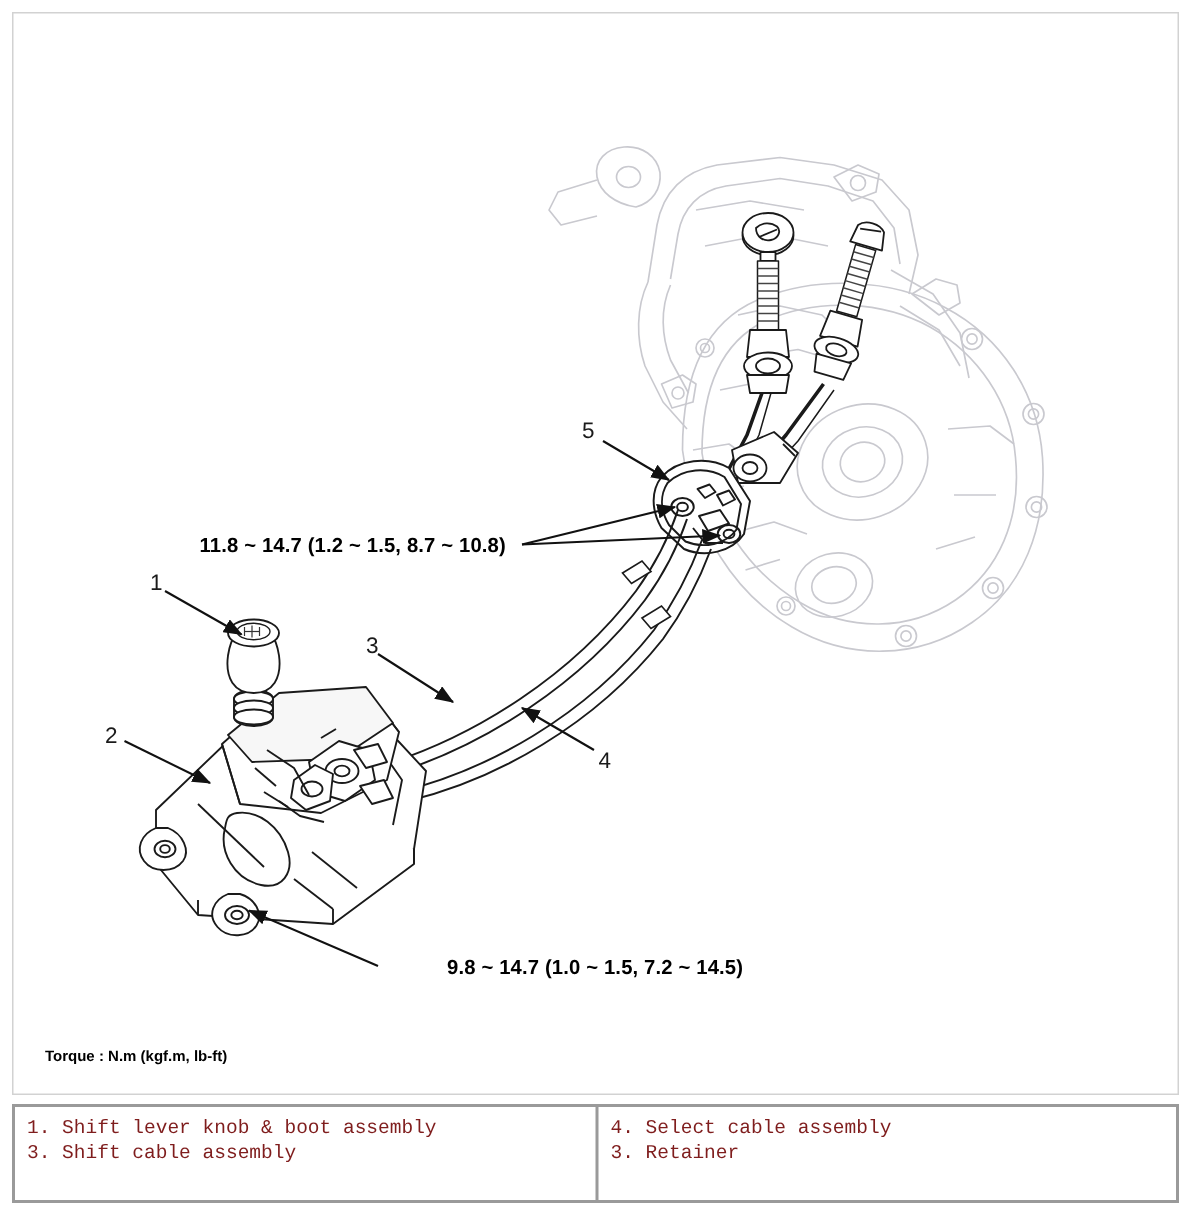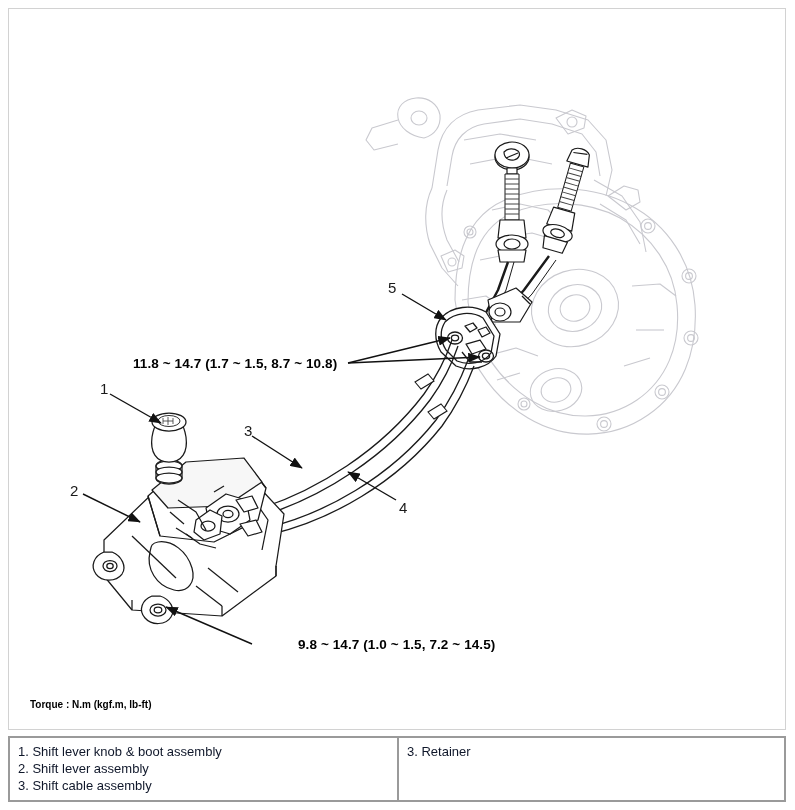--- a/index.html
+++ b/index.html
@@ -29,21 +29,21 @@
 
   
   .legend{
     position:absolute;left:8px;top:736px;width:778px;height:66px;
     border:2px solid #9a9a9a;box-sizing:border-box;background:#fff;display:flex;
   }
   .legend-col{box-sizing:border-box;padding:5px 0 0 8px;}
   .legend-col.left{width:389px;border-right:2px solid #9a9a9a;}
   .legend-col.right{flex:1;}
   .legend-row{
-    font-family:Liberation Sans, sans-serif;font-size:13px;color:#0f172a;
+    font-family:Liberation Mono, monospace;font-size:13px;color:#7f1d1d;
     line-height:17px;white-space:nowrap;
   }
 </style>
 </head>
 <body>
 
 <div id="root">
 
   <div class="illus-frame"></div>
 
@@ -291,28 +291,28 @@
       <line x1="252" y1="644" x2="166" y2="607" marker-end="url(#arrowhead)"></line>
     </g>
   </svg>
 
   <div class="callout" style="left:100px;top:381px;">1</div>
   <div class="callout" style="left:70px;top:483px;">2</div>
   <div class="callout" style="left:244px;top:423px;">3</div>
   <div class="callout" style="left:399px;top:500px;">4</div>
   <div class="callout" style="left:388px;top:280px;">5</div>
 
-  <div class="torque-spec" style="left:133px;top:356px;">11.8 ~ 14.7 (1.7 ~ 1.5, 8.7 ~ 10.8)</div>
+  <div class="torque-spec" style="left:133px;top:356px;">11.8 ~ 14.7 (1.2 ~ 1.5, 8.7 ~ 10.8)</div>
   <div class="torque-spec" style="left:254px;top:637px;margin-left:44px;">9.8 ~ 14.7 (1.0 ~ 1.5, 7.2 ~ 14.5)</div>
   <div class="torque-unit" style="left:30px;top:699px;">Torque : N.m (kgf.m, lb-ft)</div>
 
   <div class="legend">
     <div class="legend-col left">
       <div class="legend-row">1. Shift lever knob &amp; boot assembly</div>
-      <div class="legend-row">2. Shift lever assembly</div>
       <div class="legend-row">3. Shift cable assembly</div>
     </div>
     <div class="legend-col right">
+      <div class="legend-row">4. Select cable assembly</div>
       <div class="legend-row">3. Retainer</div>
     </div>
   </div>
 
 </div>
 
 </body></html>

